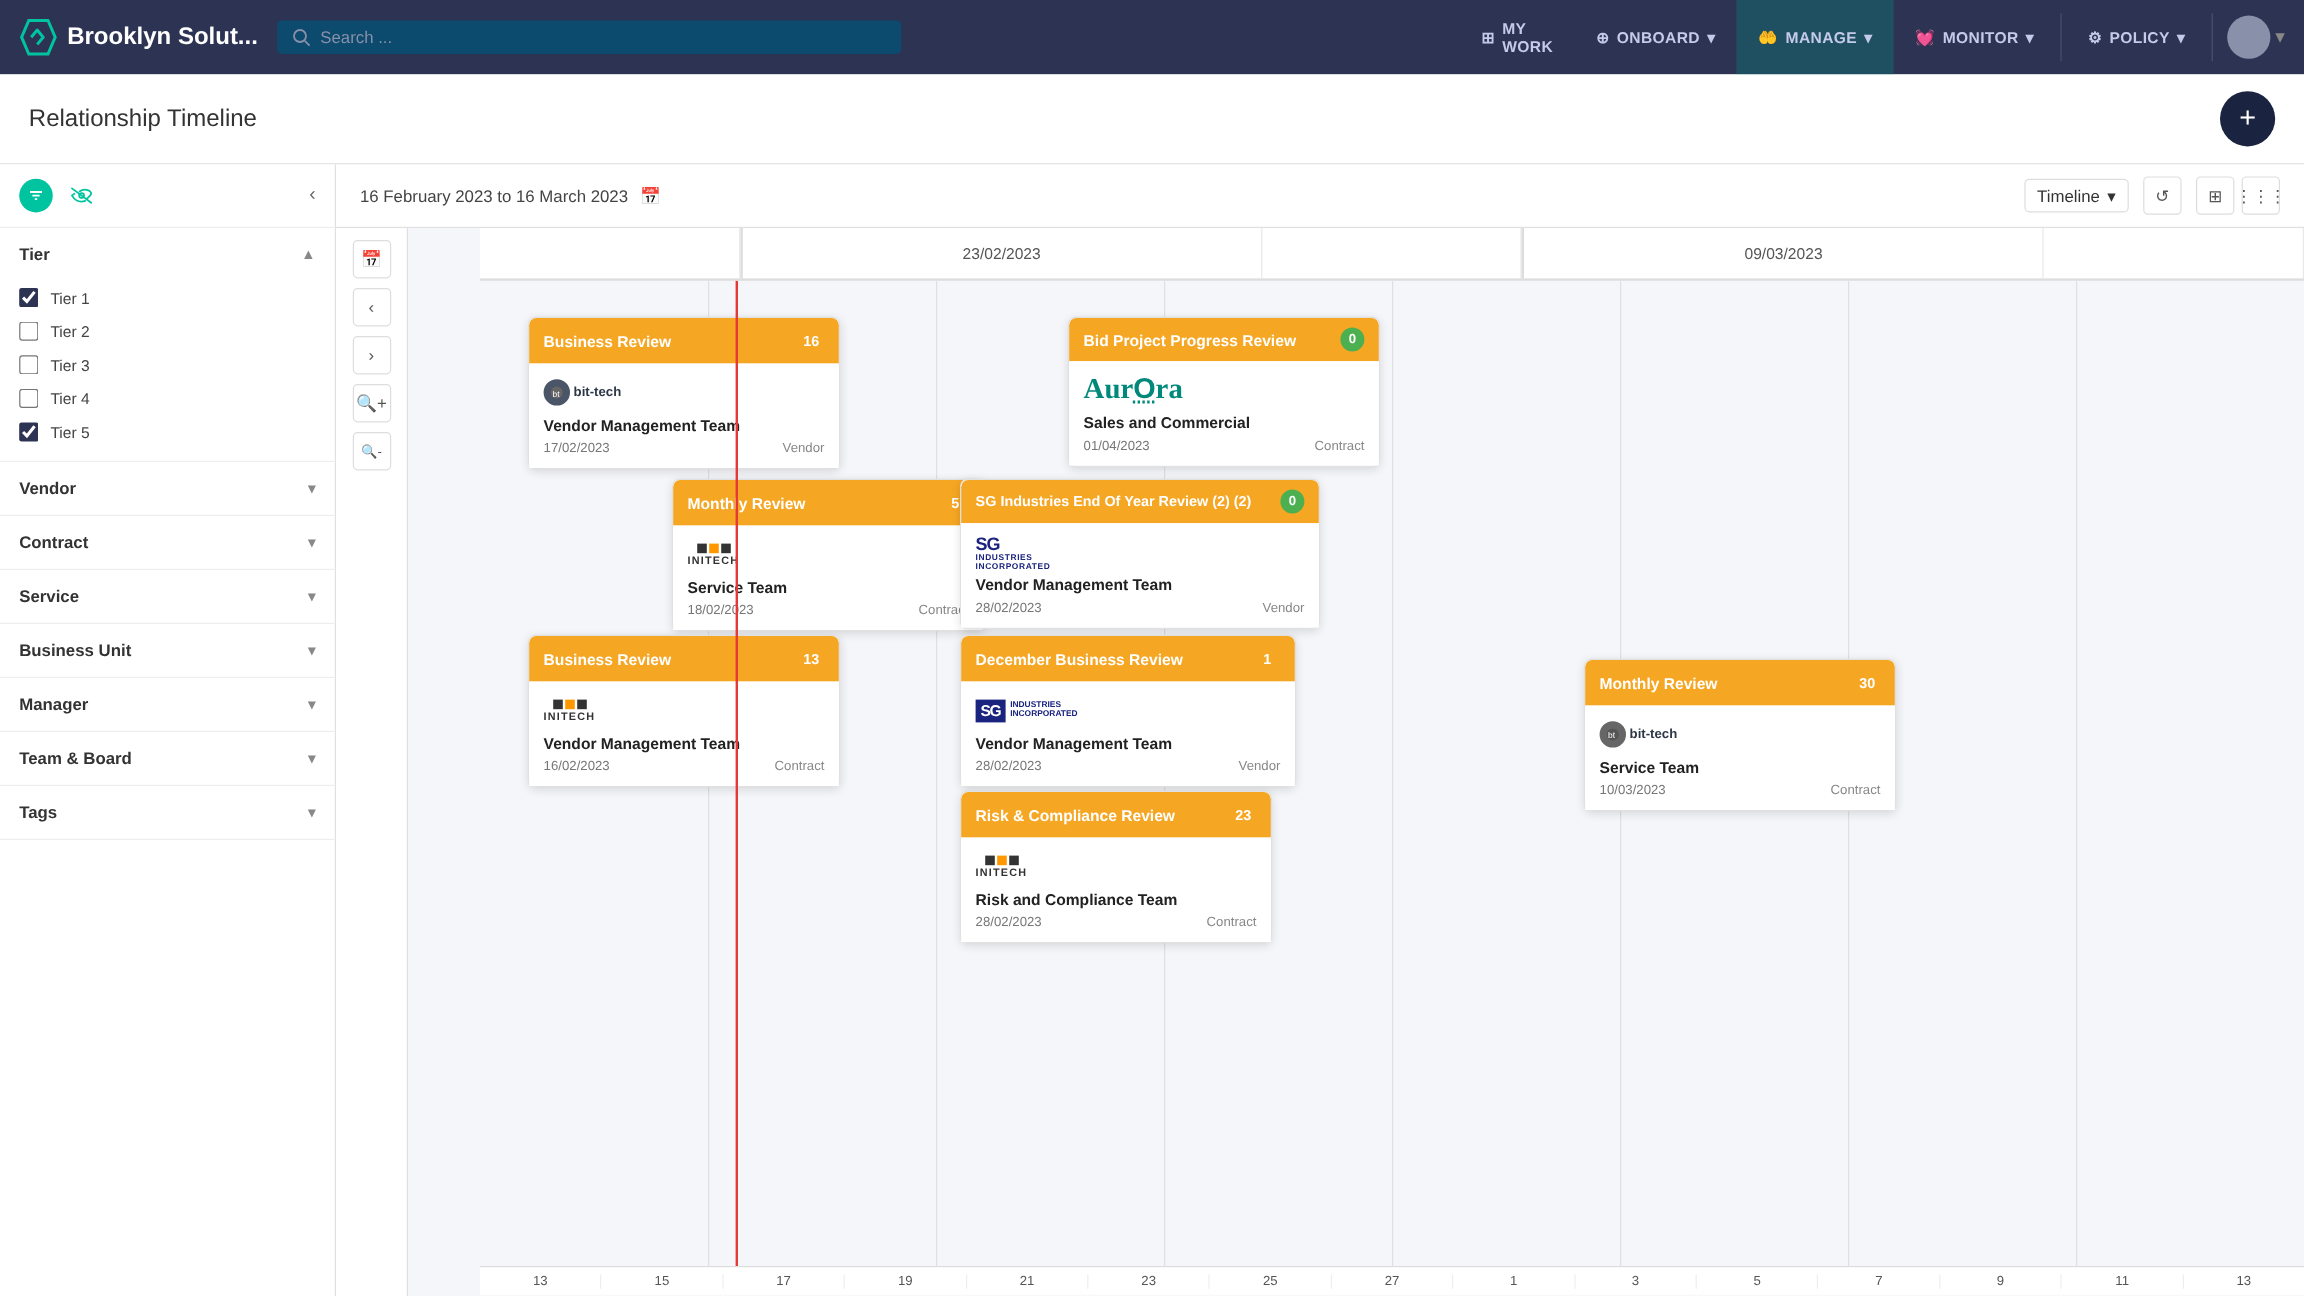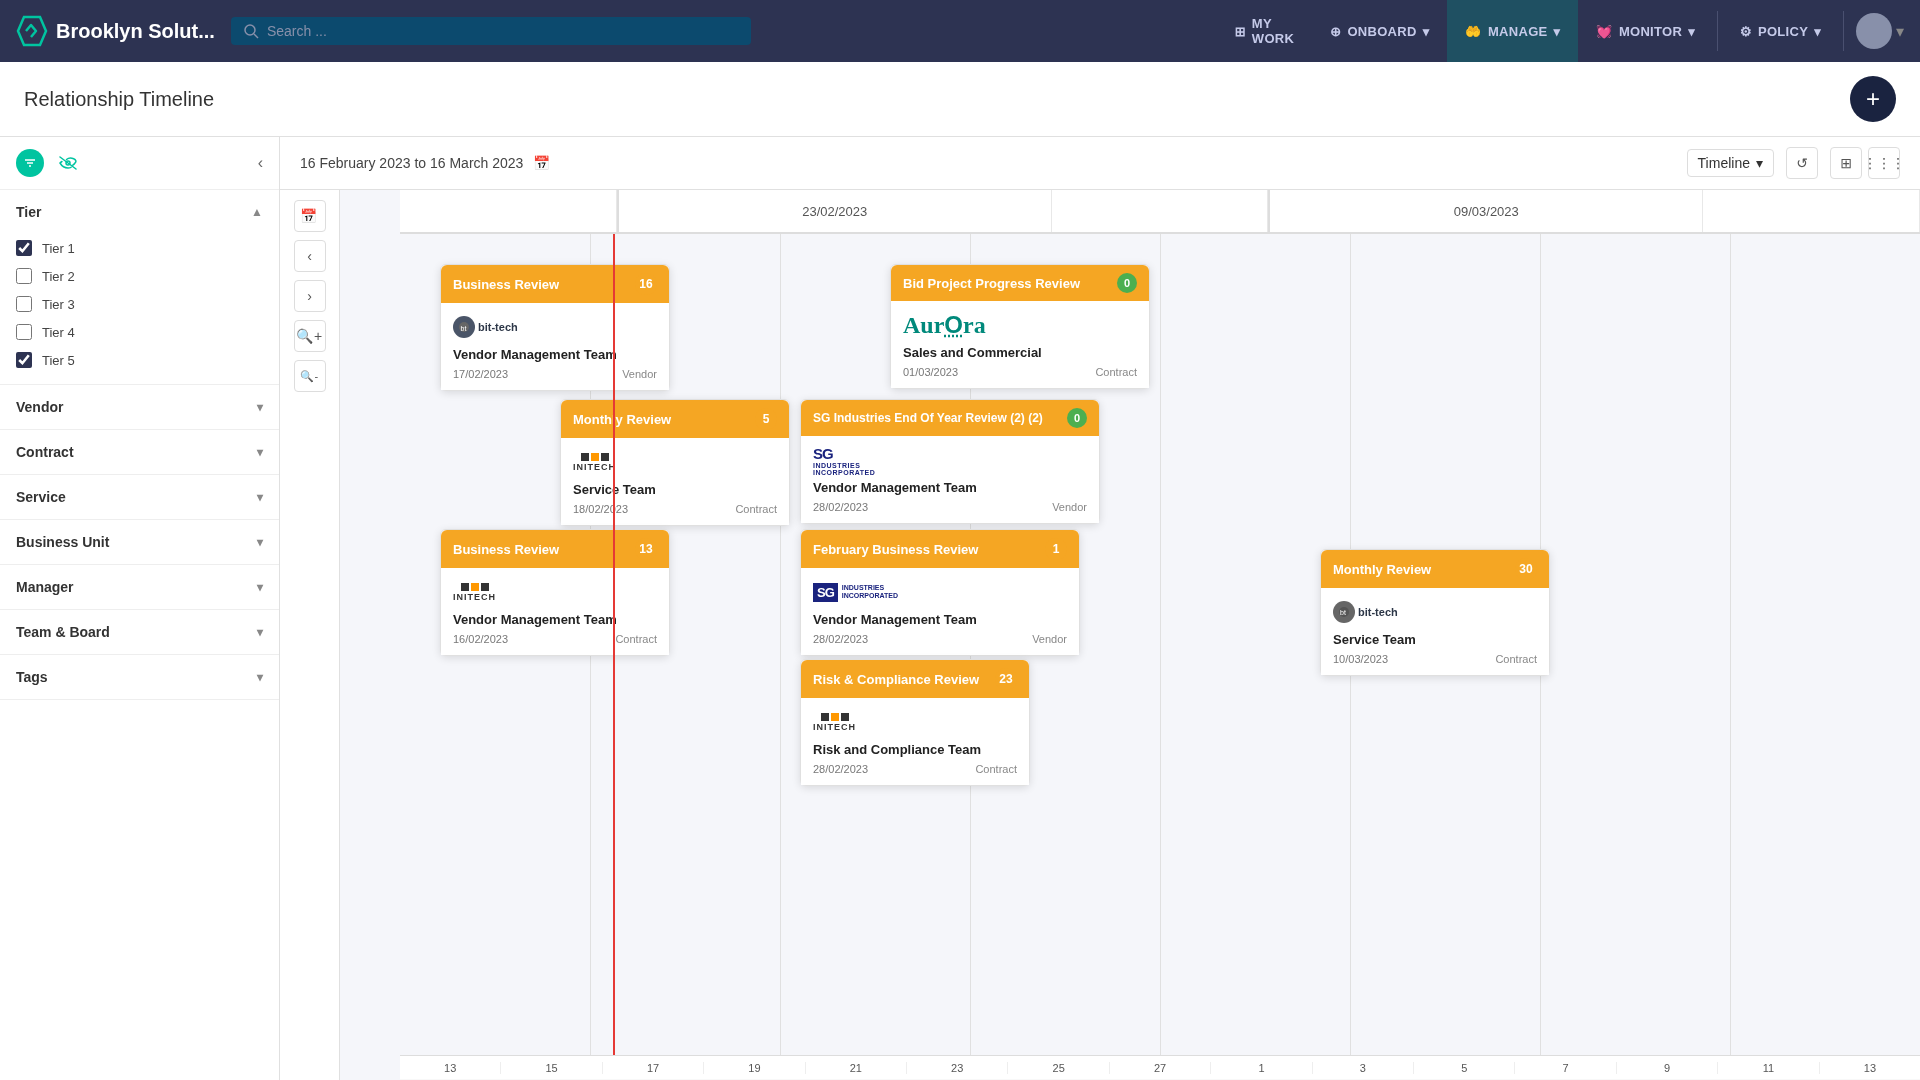--- a/index.html
+++ b/index.html
@@ -260,21 +260,21 @@
       justify-content: center;
       font-size: 13px;
       color: #555;
       font-weight: 500;
       border-right: 1px solid #e8e8e8;
     }
 
     
     .meeting-card {
       position: absolute;
-      width: 230px;
+      width: 260px;
       background: #fff;
       border-radius: 6px;
       box-shadow: 0 2px 8px rgba(0,0,0,0.12);
       overflow: visible;
       border: 1px solid #e0e0e0;
     }
     .meeting-card-header {
       background: #f5a623;
       padding: 8px 12px;
       display: flex;
@@ -684,21 +684,21 @@
             <div class="meeting-card-header">
               <span class="meeting-card-title">Bid Project Progress Review</span>
               <div class="badge-zero">0</div>
             </div>
             <div class="meeting-card-body">
               <div class="meeting-card-logo">
                 <span class="aurora-logo">Aur<span style="text-decoration:underline; text-decoration-style:dotted;">O</span>ra</span>
               </div>
               <div class="meeting-card-team">Sales and Commercial</div>
               <div class="meeting-card-footer">
-                <span>01/03/2023</span>
+                <span>01/04/2023</span>
                 <span class="type">Contract</span>
               </div>
             </div>
           </div>
 
           <div class="meeting-card" style="position:absolute; left:400px; top:165px; width:300px;">
             <div class="meeting-card-header">
               <span class="meeting-card-title" style="font-size:12px;">SG Industries End Of Year Review (2) (2)</span>
               <div class="badge-zero">0</div>
             </div>
@@ -712,21 +712,21 @@
               <div class="meeting-card-team">Vendor Management Team</div>
               <div class="meeting-card-footer">
                 <span>28/02/2023</span>
                 <span class="type">Vendor</span>
               </div>
             </div>
           </div>
 
           <div class="meeting-card" style="position:absolute; left:400px; top:295px; width:280px;">
             <div class="meeting-card-header">
-              <span class="meeting-card-title">February Business Review</span>
+              <span class="meeting-card-title">December Business Review</span>
               <div class="badge-num">1</div>
             </div>
             <div class="meeting-card-body">
               <div class="meeting-card-logo">
                 <div style="display:flex;align-items:center;gap:4px;">
                   <div style="background:#1a237e;color:white;font-weight:900;font-size:13px;padding:2px 4px;letter-spacing:-1px;">SG</div>
                   <div style="font-size:7px;color:#1a237e;font-weight:700;line-height:1.2;">INDUSTRIES<br>INCORPORATED</div>
                 </div>
               </div>
               <div class="meeting-card-team">Vendor Management Team</div>

